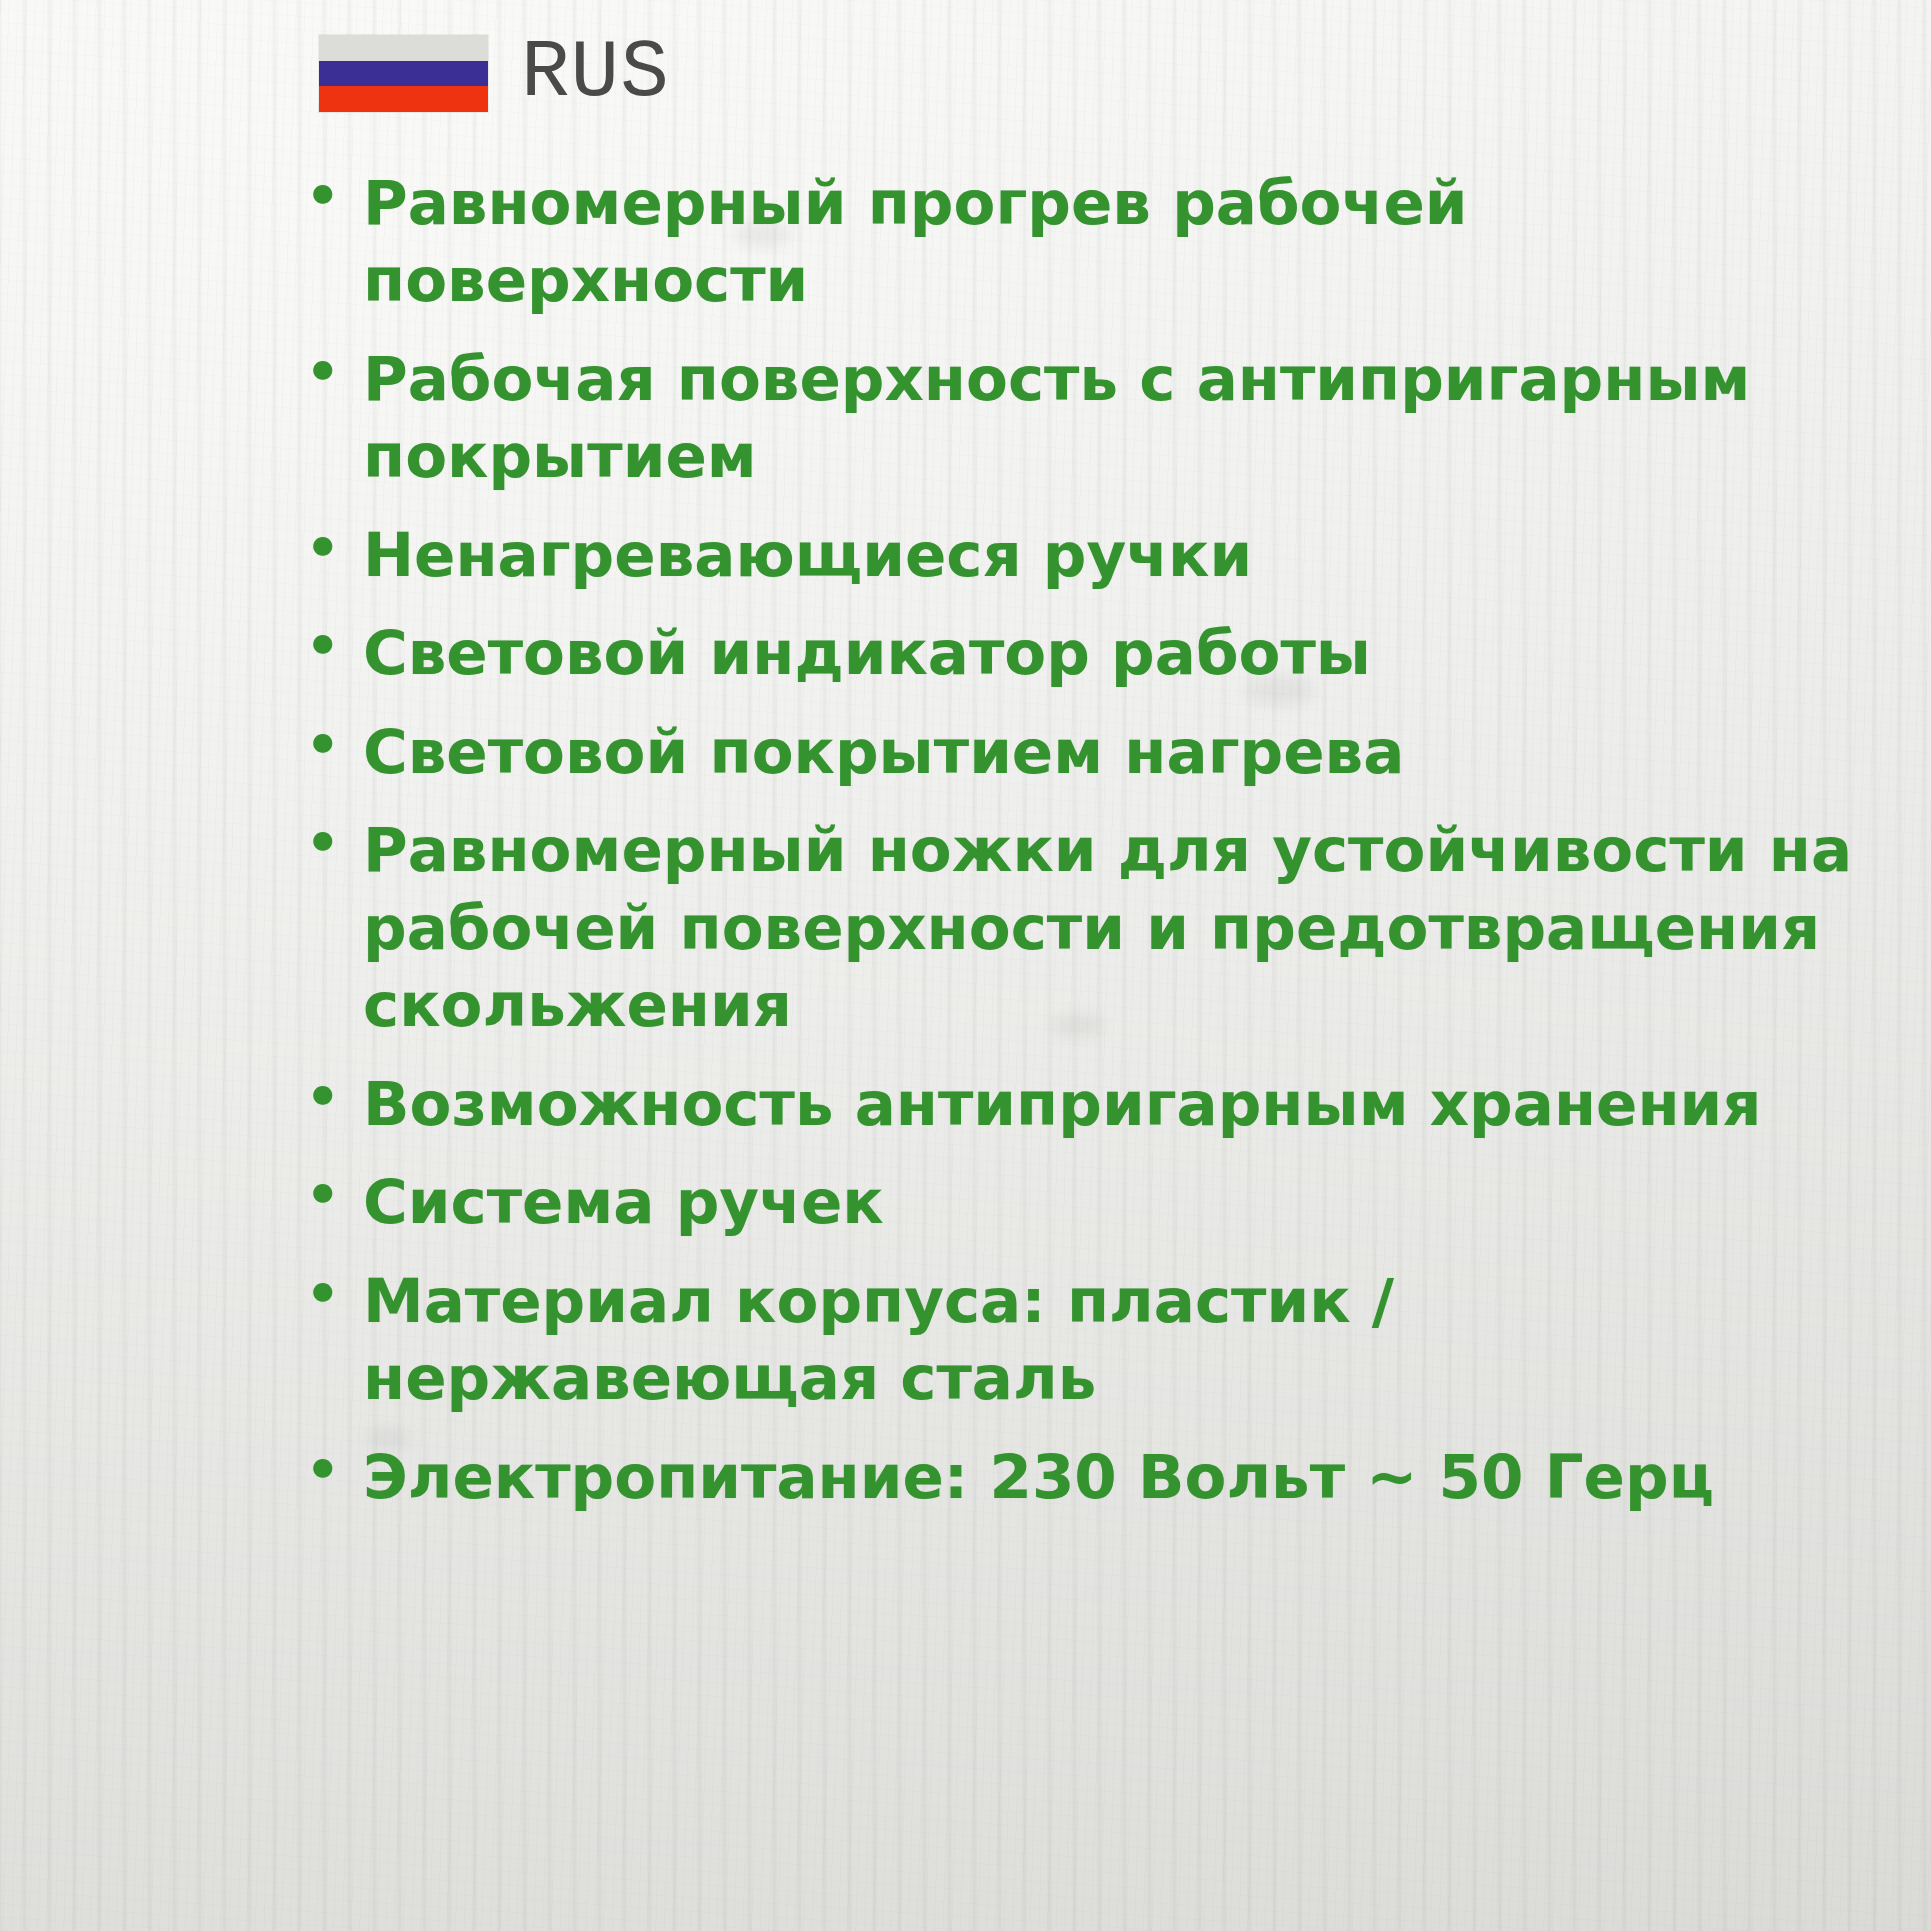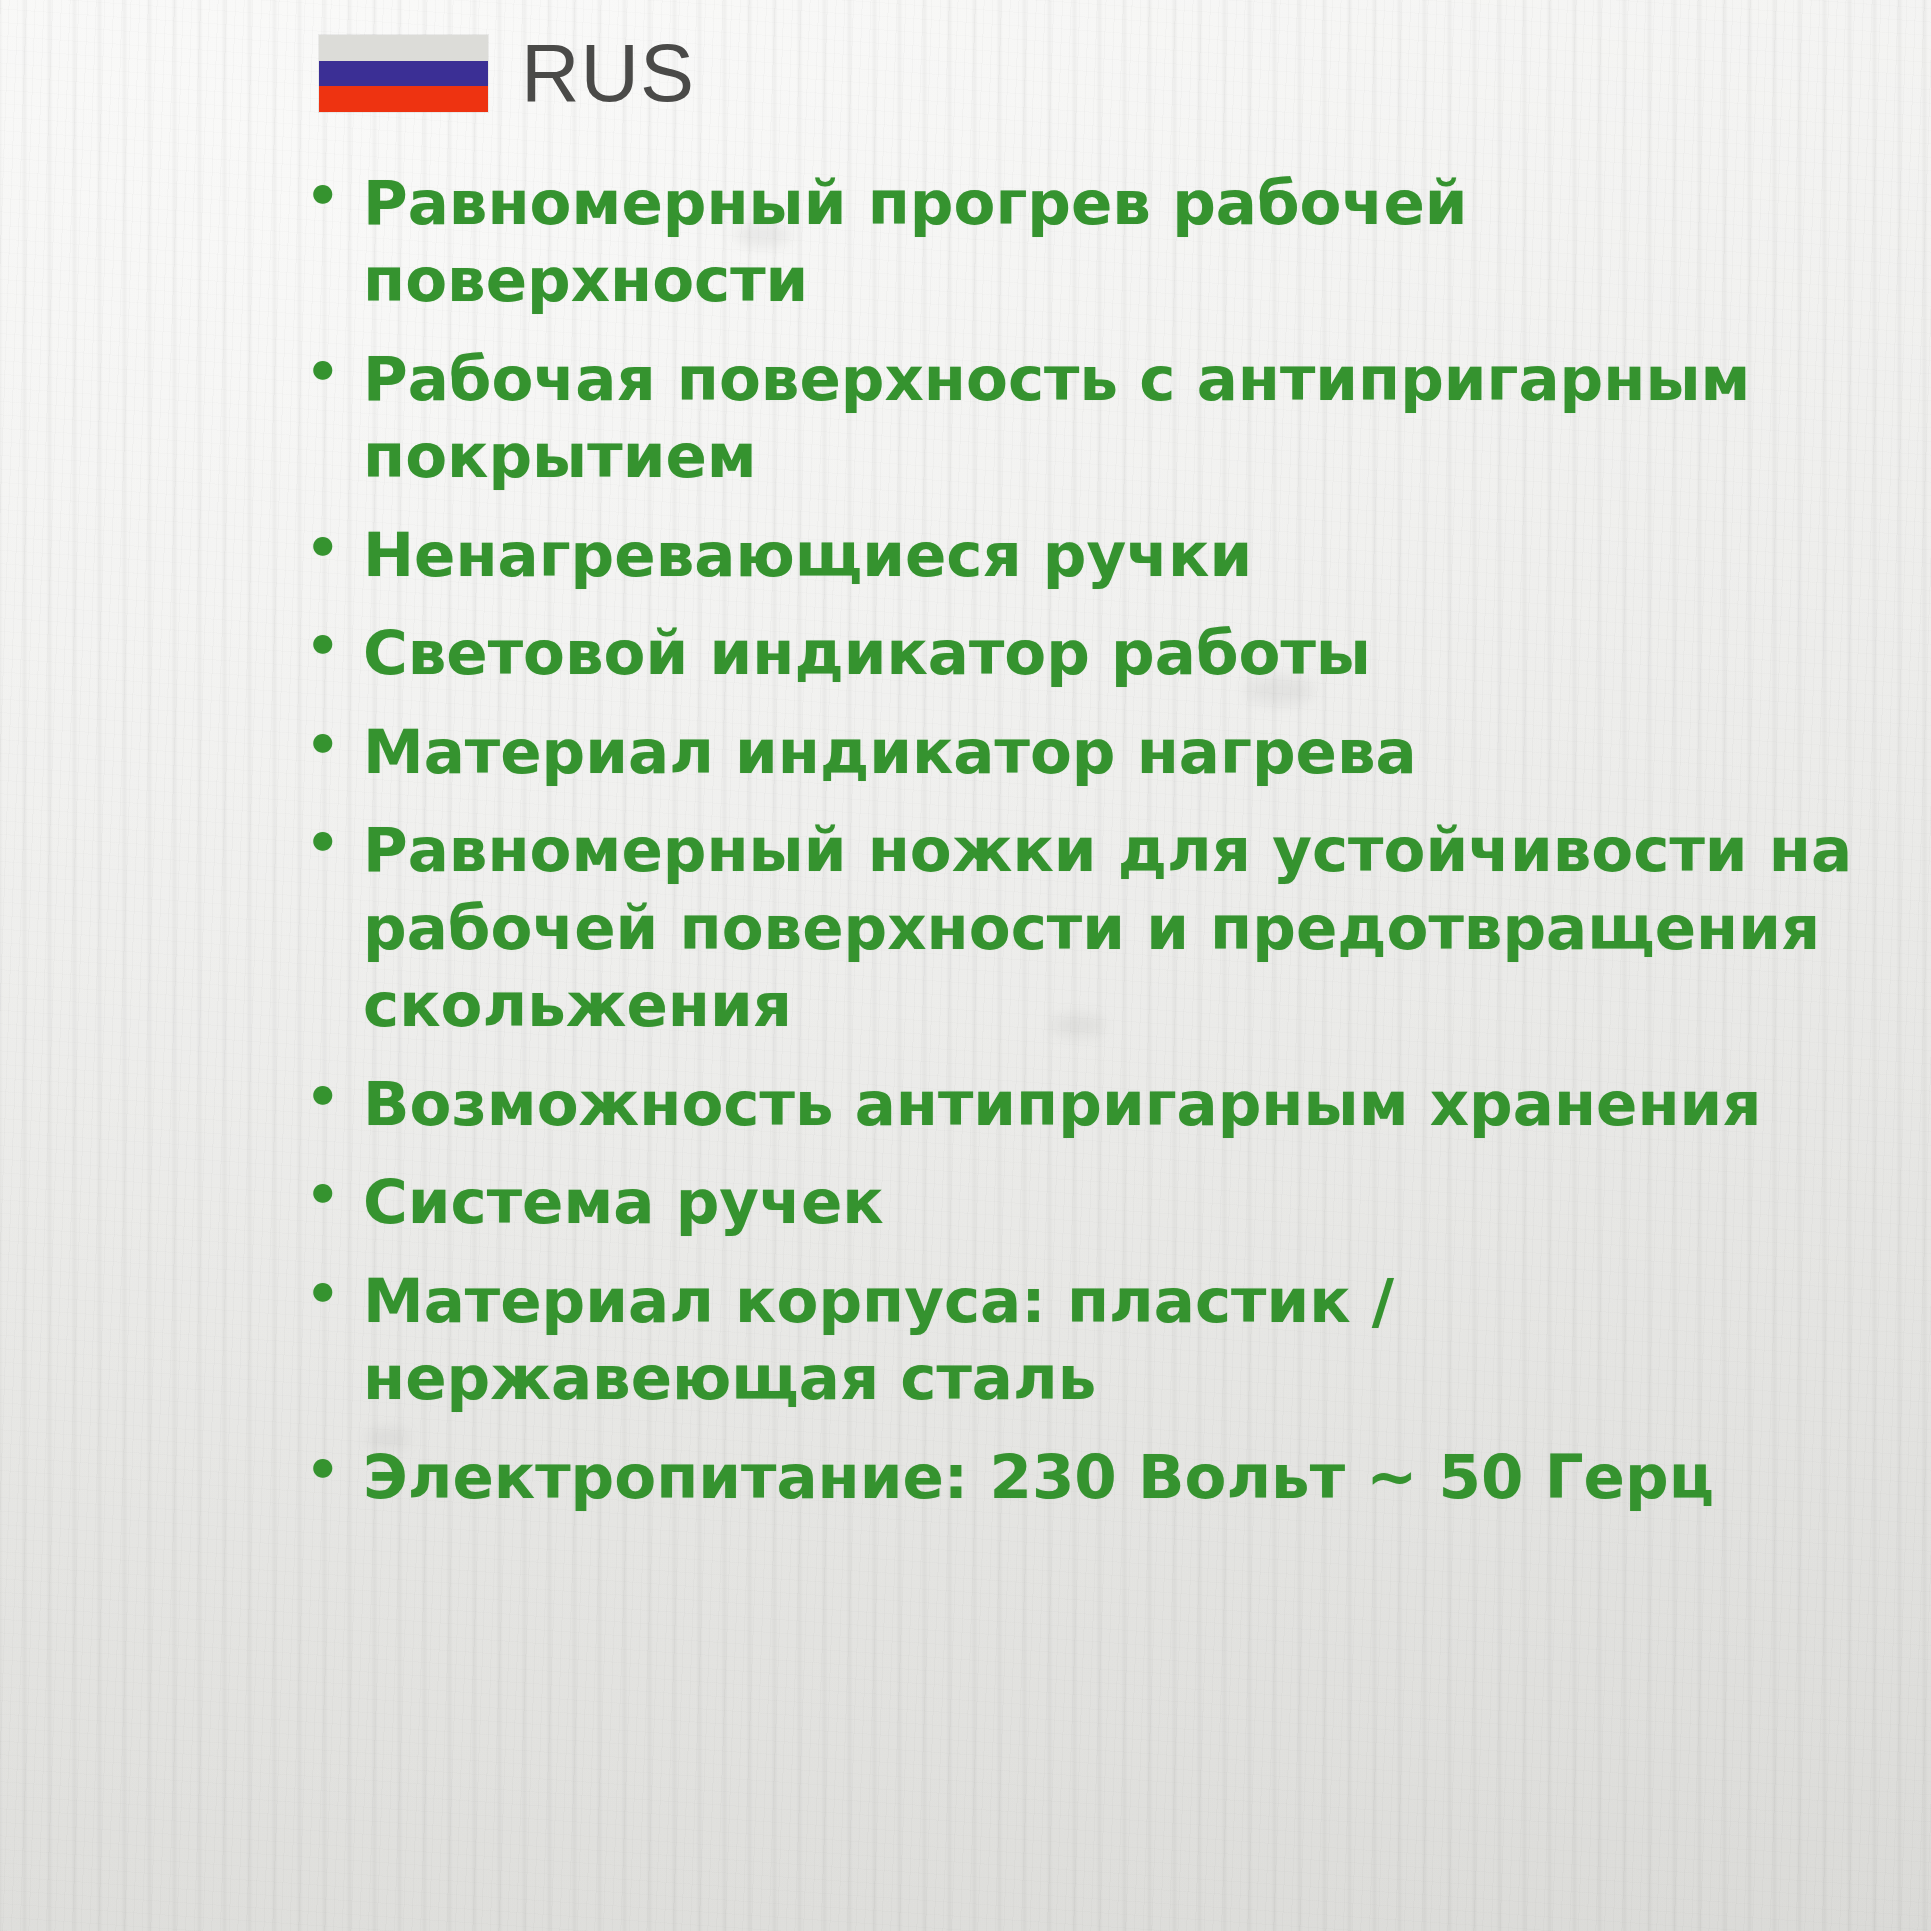--- a/index.html
+++ b/index.html
@@ -69,21 +69,21 @@
   }
   .flag .s1 { top: 0;       background: #dcdcd8; }
   .flag .s2 { top: 33.33%;  background: #3b2f95; }
   .flag .s3 { top: 66.66%;  background: #ee3311; }
 
   .lang-code {
     font-size: 81px;
     line-height: 1;
     color: #4a4a48;
     letter-spacing: 1px;
-    font-family: Liberation Sans, sans-serif;
+    font-family: Liberation Mono, monospace;
   }
 
   ul.features {
     list-style: none;
     margin: 0;
     padding: 0;
   }
   ul.features li {
     position: relative;
     color: #35932f;
@@ -122,21 +122,21 @@
       <span class="stripe s3"></span>
     </span>
     <span class="lang-code">RUS</span>
   </div>
 
   <ul class="features">
     <li>Равномерный прогрев рабочей поверхности</li>
     <li>Рабочая поверхность с антипригарным покрытием</li>
     <li>Ненагревающиеся ручки</li>
     <li>Световой индикатор работы</li>
-    <li>Материал индикатор нагрева</li>
+    <li>Световой покрытием нагрева</li>
     <li>Равномерный ножки для устойчивости на рабочей поверхности и предотвращения скольжения</li>
     <li>Возможность антипригарным хранения</li>
     <li>Система ручек</li>
     <li>Материал корпуса: пластик / нержавеющая сталь</li>
     <li>Электропитание: 230 Вольт ~ 50 Герц</li>
   </ul>
 
 </div>
 
 

